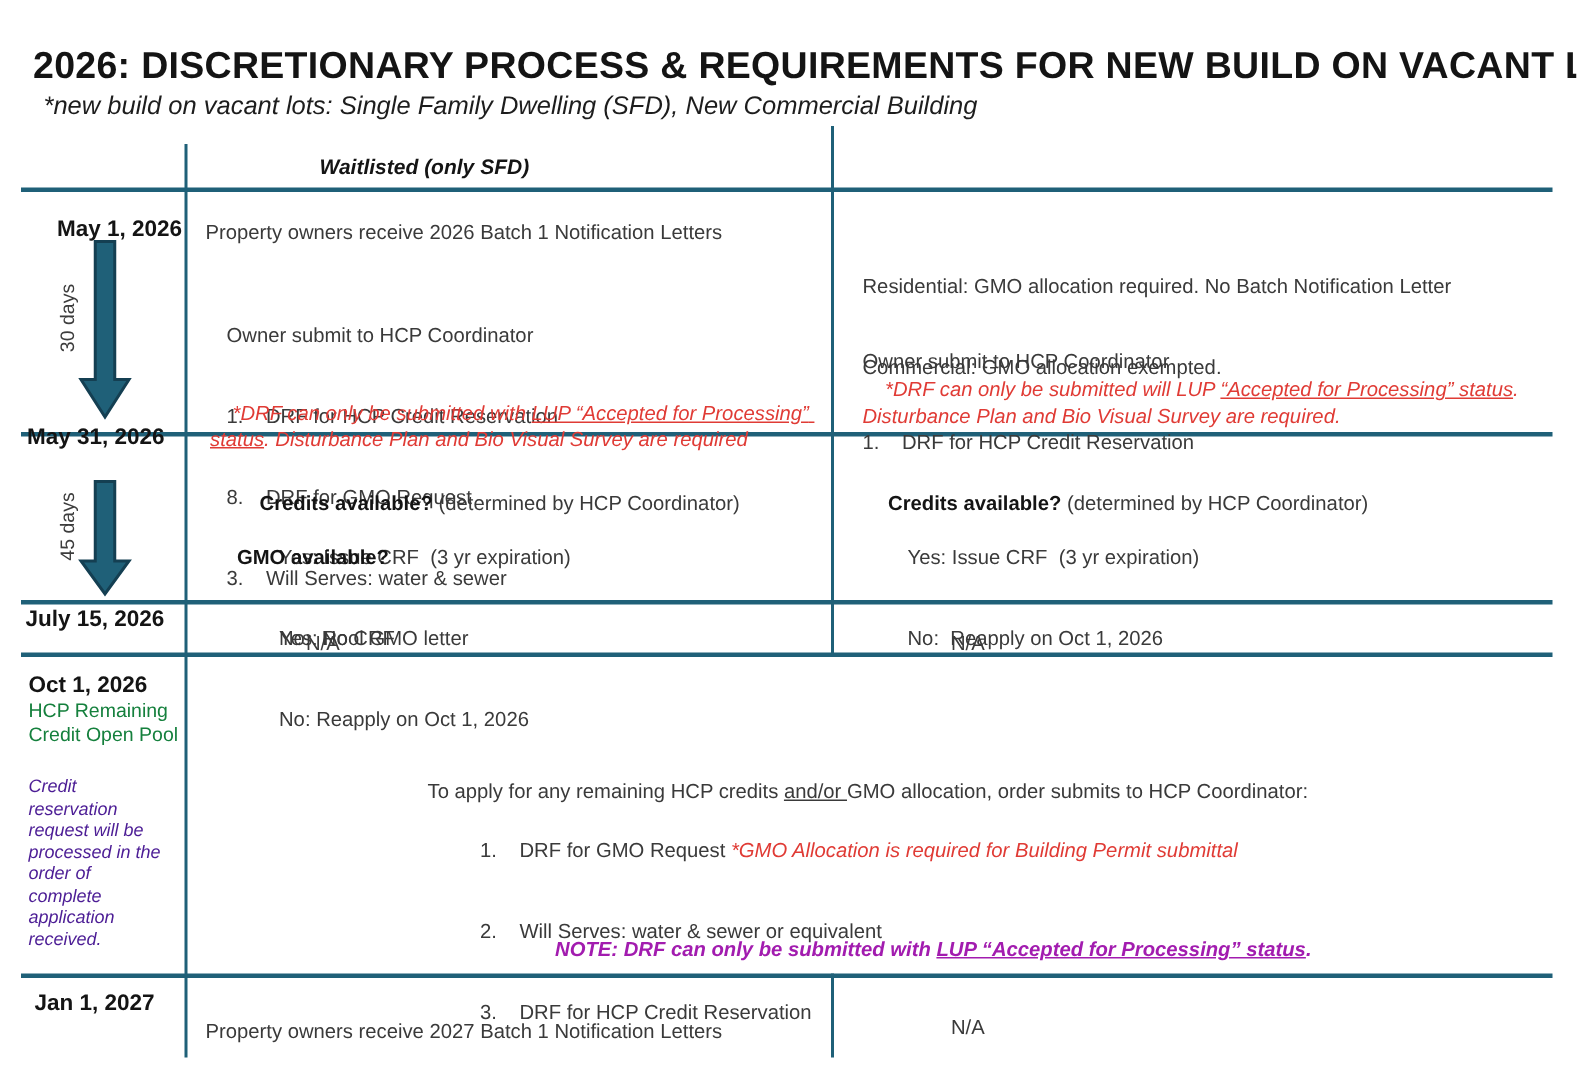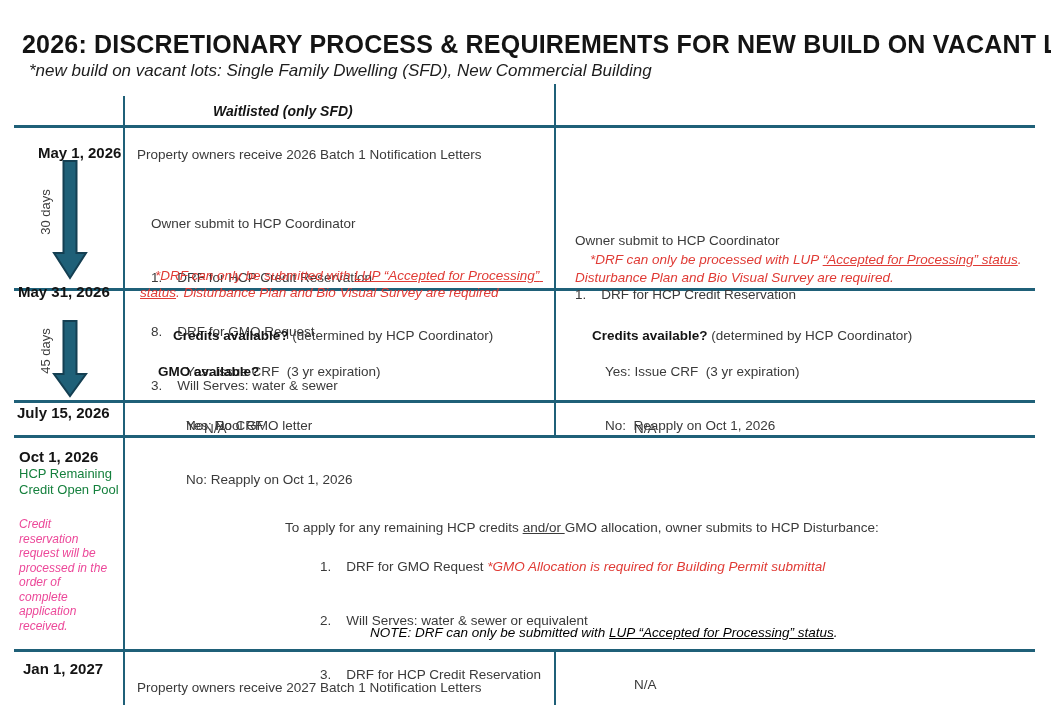--- a/index.html
+++ b/index.html
@@ -10,25 +10,25 @@
   .hline { position:absolute; height:3px; background:var(--line); }
   .vline { position:absolute; width:2px; background:var(--line); }
   .title { font-weight:bold; font-size:25px; letter-spacing:0.2px; color:#141414; white-space:nowrap; }
   .subtitle { font-style:italic; font-size:17px; color:#1d1d1d; white-space:nowrap; }
   .colhead { font-weight:bold; font-style:italic; font-size:14px; color:#141414; white-space:nowrap; }
   .date { font-weight:bold; font-size:15px; color:#141414; white-space:nowrap; }
   .txt { font-size:13.5px; line-height:18px; white-space:pre-wrap;margin-top:12px; }
   .b { font-weight:bold; color:#141414; }
   .red { color:var(--red); font-style:italic; }
   .u { text-decoration:underline; }
-  .note { font-weight:normal; font-style:italic; font-size:13.5px; color:#000000; white-space:pre-wrap; }
+  .note { font-weight:bold; font-style:italic; font-size:13.5px; color:#a21caf; white-space:pre-wrap; }
   .rot { position:absolute; transform:translate(-50%,-50%) rotate(-90deg); font-size:13px;
          color:#3d3d3d; white-space:nowrap; }
   .sb-label { font-size:13px; line-height:15.5px; color:#15803d; }
-  .sb-note { font-style:italic; font-size:12px; line-height:14.5px; color:#ec4899; }
+  .sb-note { font-style:italic; font-size:12px; line-height:14.5px; color:#4c1d95; }
 </style>
 </head>
 <body>
 
 <div class="canvas">
 
   <div class="abs title" style="left:22px; top:30px;">2026: DISCRETIONARY PROCESS &amp; REQUIREMENTS FOR NEW BUILD ON VACANT LOTS</div>
   <div class="abs subtitle" style="left:29px; top:61px;">*new build on vacant lots: Single Family Dwelling (SFD), New Commercial Building</div>
 
   <div class="abs colhead" style="left:190px; top:103px;margin-left:23px;">Waitlisted (only SFD)</div>
@@ -64,26 +64,30 @@
   <div class="abs txt" style="left:151px; top:167px; width:400px;">
     <div>Owner submit to HCP Coordinator</div>
     <div>1.    DRF for HCP Credit Reservation</div>
     <div>8.    DRF for GMO Request</div>
     <div>3.    Will Serves: water &amp; sewer</div>
   </div>
   <div class="abs txt red" style="left:140px; top:237px; width:416px; line-height:17.5px;">
     <span>*DRF can only be submitted with </span><span class="u">LUP “Accepted for Processing” status</span><span>. Disturbance Plan and Bio Visual Survey are required</span>
   </div>
 
+  <div class="abs txt" style="left:575px; top:134px; width:460px;">
+    <div>Residential: GMO allocation required. No Batch Notification Letter</div>
+    <div>Commercial: GMO allocation exempted.</div>
+  </div>
   <div class="abs txt" style="left:575px; top:184px; width:450px;">
     <div>Owner submit to HCP Coordinator</div>
     <div>1.    DRF for HCP Credit Reservation</div>
   </div>
   <div class="abs txt red" style="left:575px; top:221px; width:460px;">
-    <span>*DRF can only be processed with LUP </span><span class="u">“Accepted for Processing” status</span><span>. Disturbance Plan and Bio Visual Survey are required.</span>
+    <span>*DRF can only be submitted will LUP </span><span class="u">“Accepted for Processing” status</span><span>. Disturbance Plan and Bio Visual Survey are required.</span>
   </div>
 
   <div class="abs txt" style="left:158px; top:297px;">
     <span class="b">Credits available?</span><span> (determined by HCP Coordinator)</span>
   </div>
   <div class="abs txt" style="left:186px; top:315px;">
     <div>Yes: Issue CRF  (3 yr expiration)</div>
     <div>No:  No CRF</div>
   </div>
   <div class="abs txt b" style="left:158px; top:351px;">GMO available?</div>
@@ -97,21 +101,21 @@
   </div>
   <div class="abs txt" style="left:605px; top:315px;">
     <div>Yes: Issue CRF  (3 yr expiration)</div>
     <div>No:  Reapply on Oct 1, 2026</div>
   </div>
 
   <div class="abs txt" style="left:204px; top:408px;">N/A</div>
   <div class="abs txt" style="left:634px; top:408px;">N/A</div>
 
   <div class="abs txt" style="left:270px; top:489px; width:700px;">
-    <span>To apply for any remaining HCP credits </span><span class="u">and/or </span><span>GMO allocation, owner submits to HCP Disturbance:</span>
+    <span>To apply for any remaining HCP credits </span><span class="u">and/or </span><span>GMO allocation, order submits to HCP Coordinator:</span>
   </div>
   <div class="abs txt" style="left:320px; top:510px; width:660px;">
     <div><span>1.    DRF for GMO Request </span><span class="red">*GMO Allocation is required for Building Permit submittal</span></div>
     <div>2.    Will Serves: water &amp; sewer or equivalent</div>
     <div>3.    DRF for HCP Credit Reservation</div>
     <div>4.    HCP Disturbance Plan</div>
     
   </div>
   <div class="abs note" style="left:355px; top:610px;">
     <span>NOTE: DRF can only be submitted with </span><span class="u">LUP “Accepted for Processing” status</span><span>.</span>

